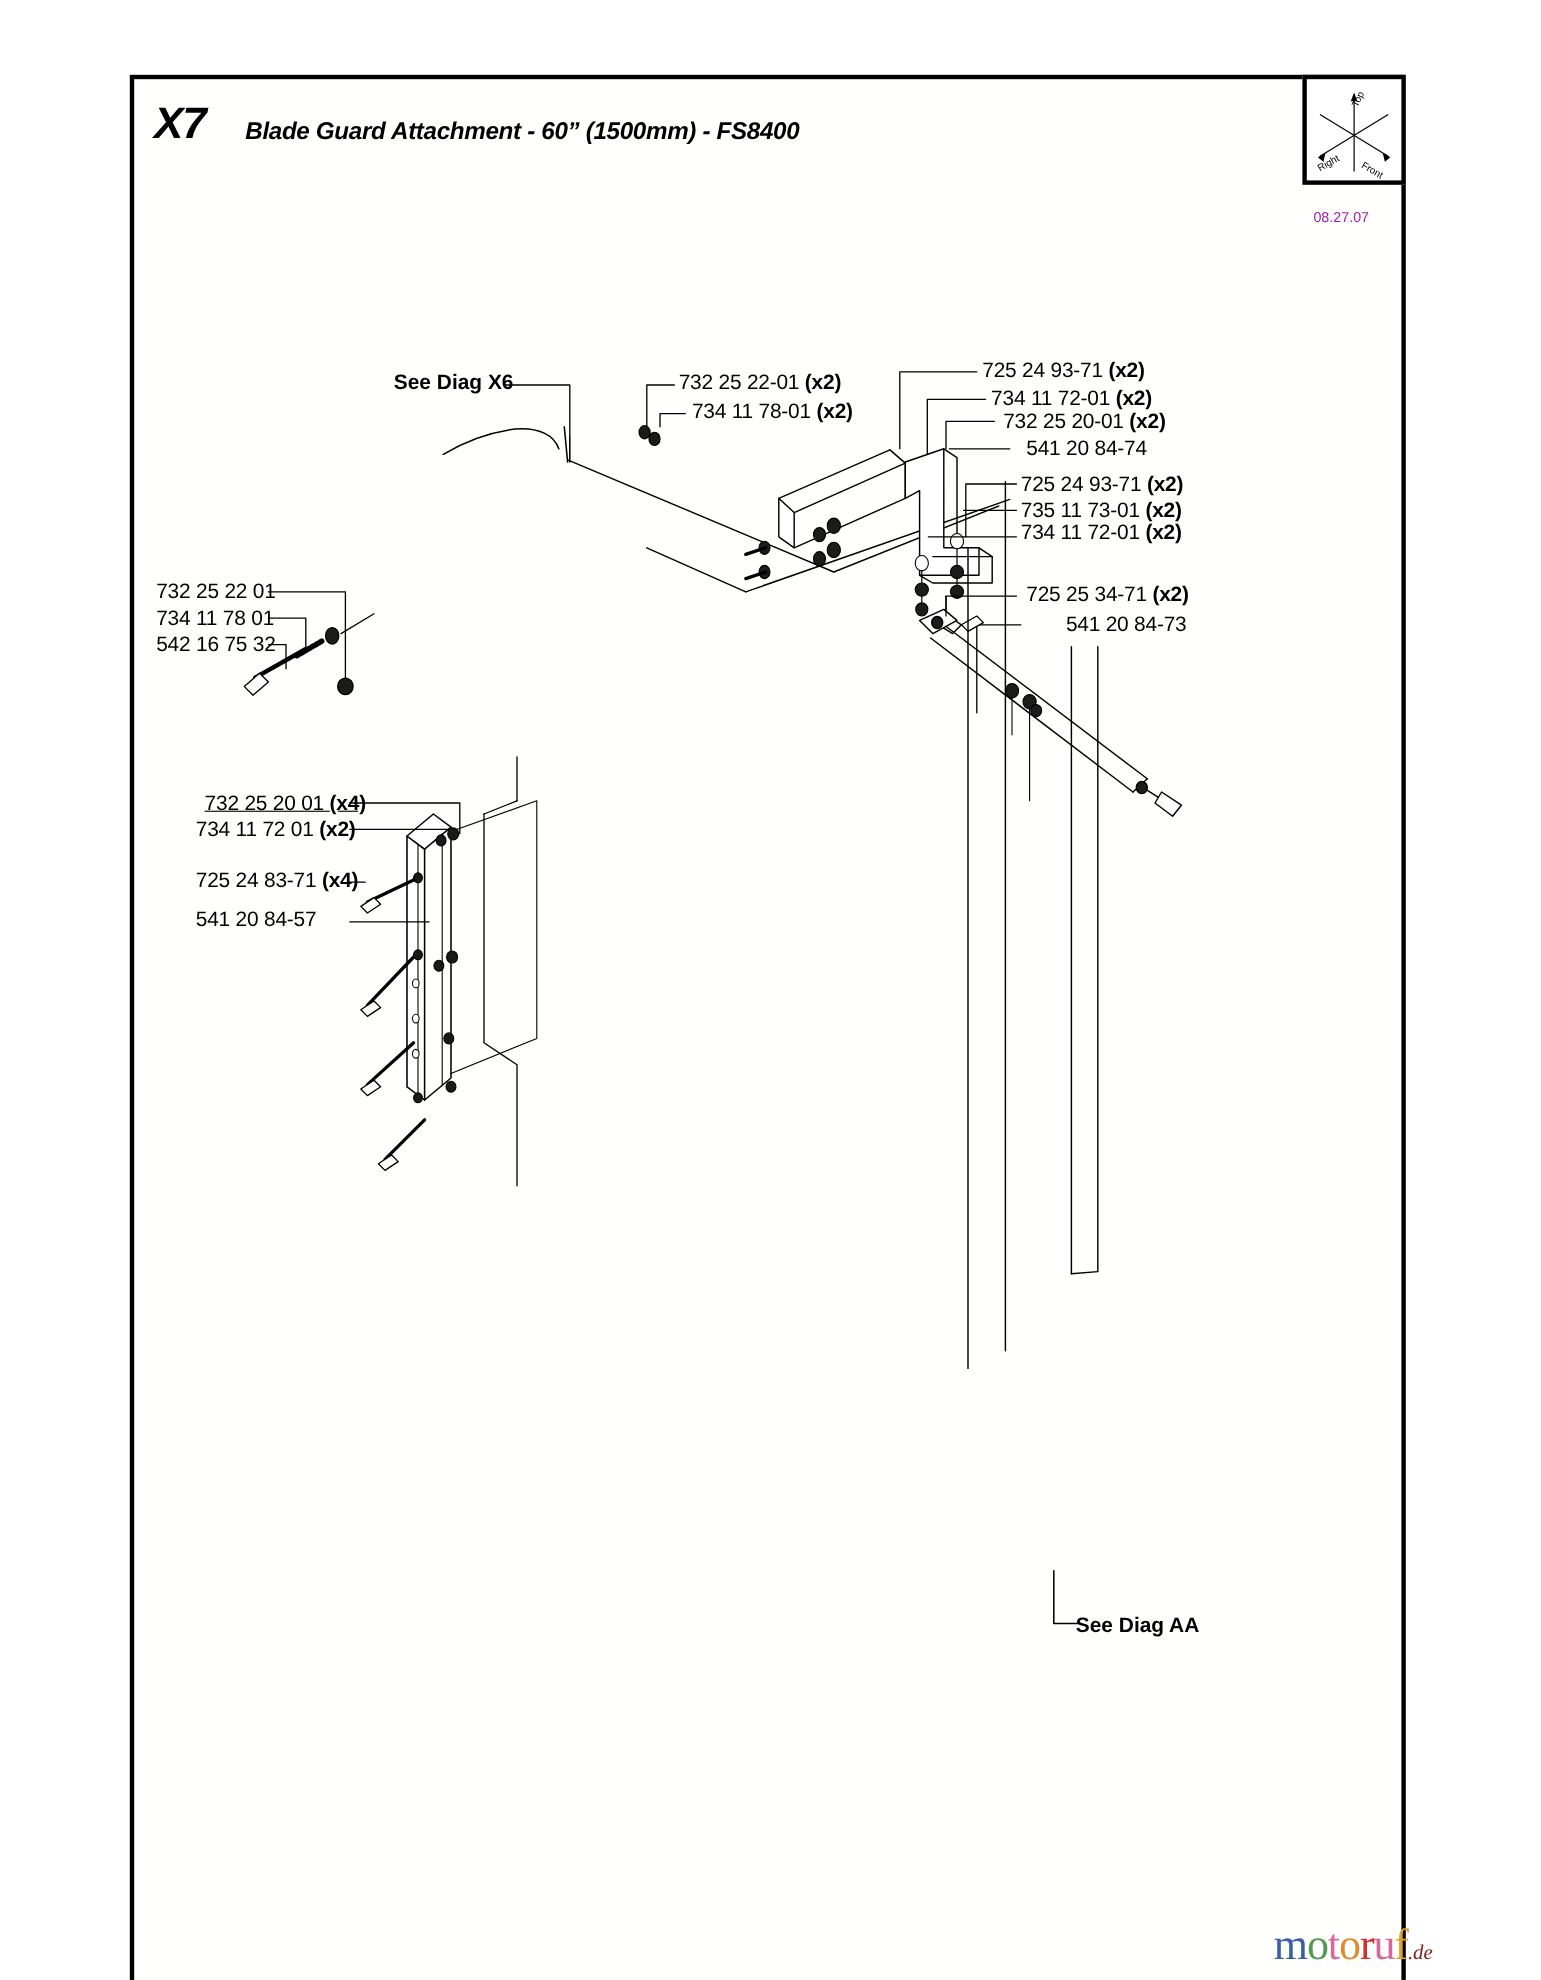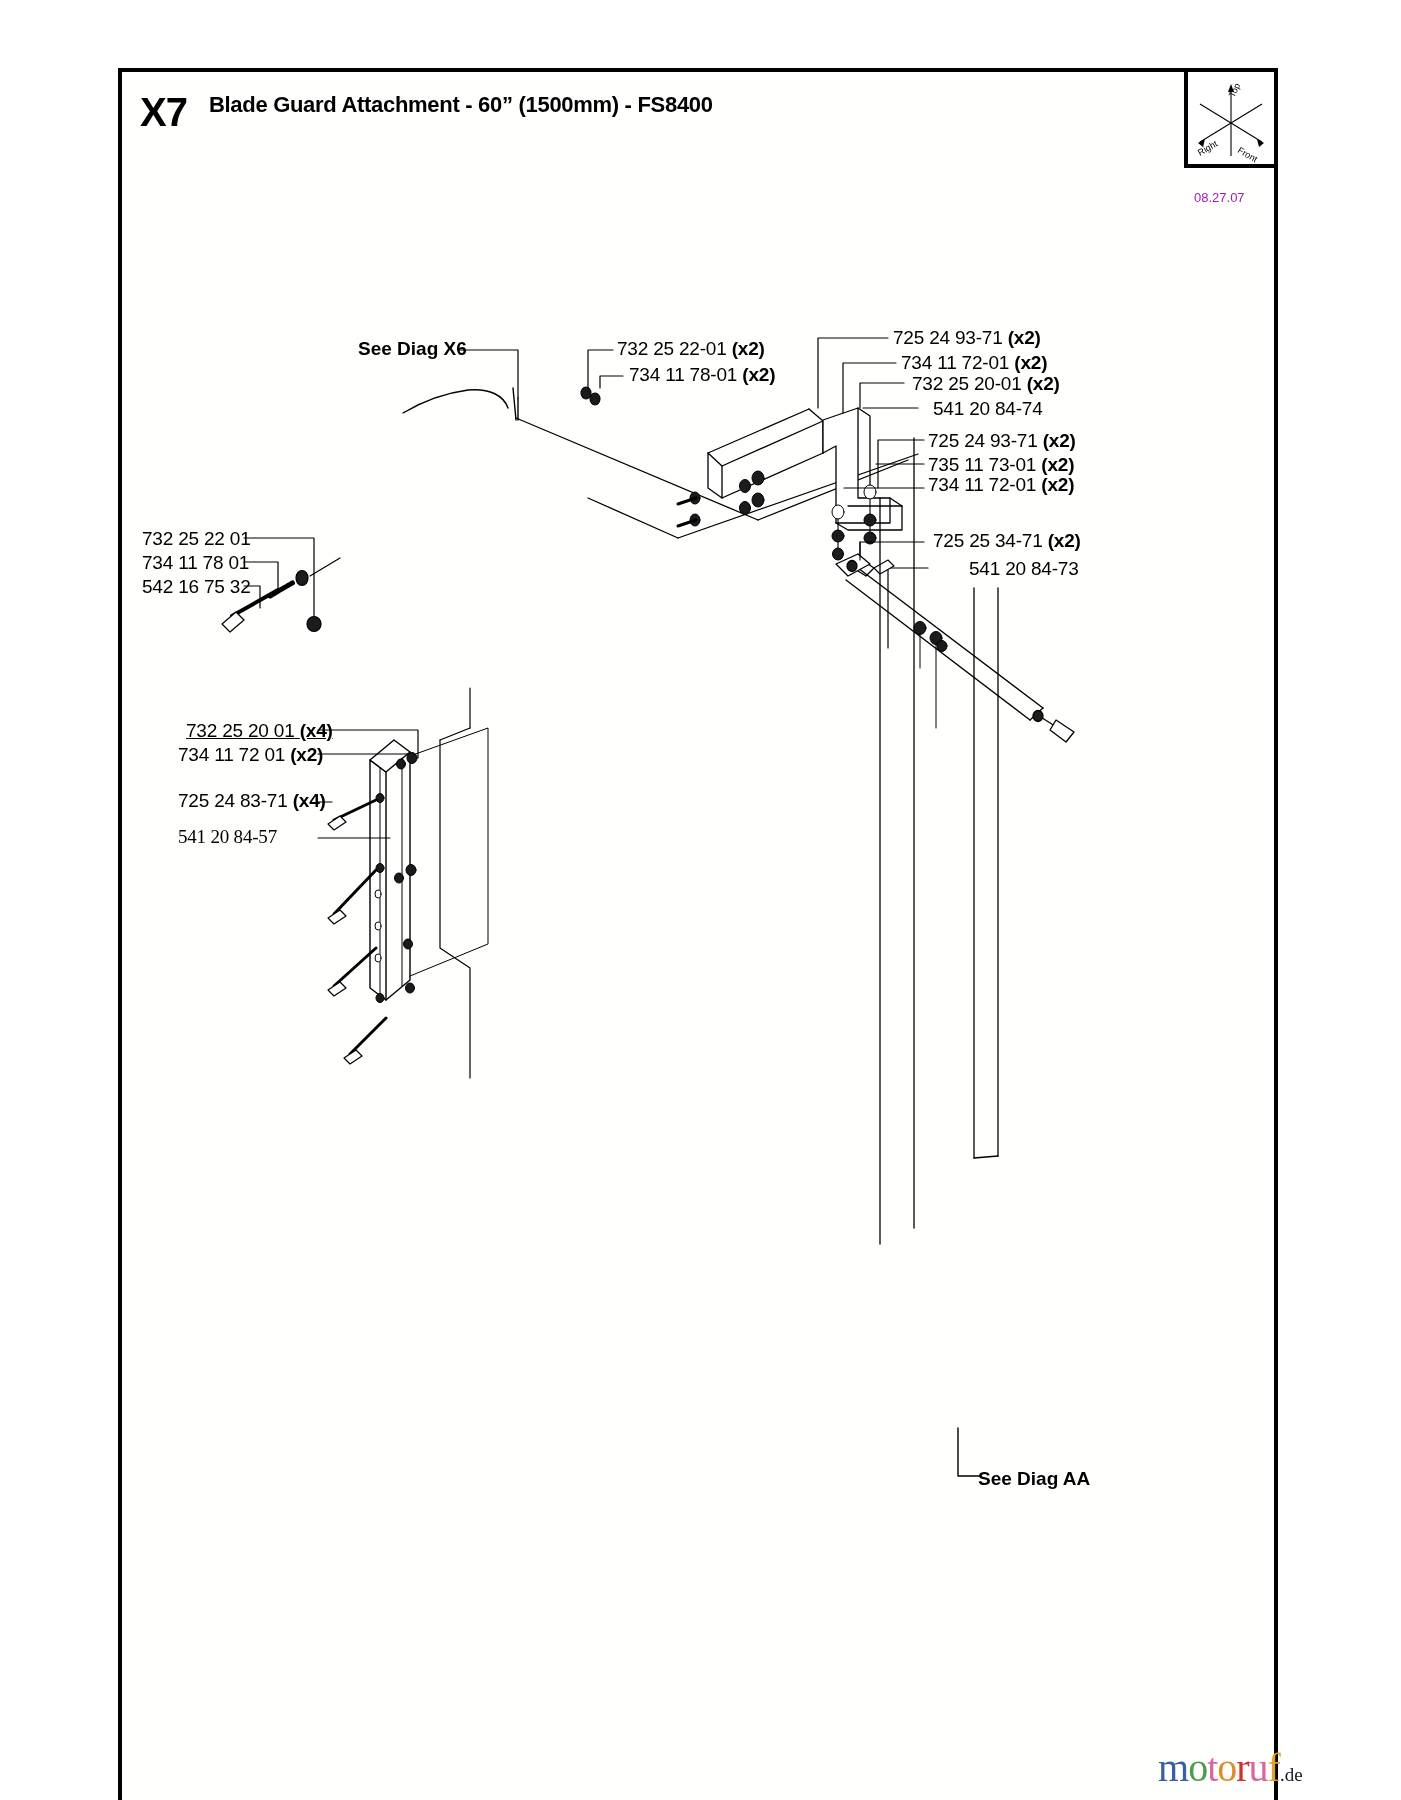--- a/index.html
+++ b/index.html
@@ -26,22 +26,23 @@
     box-sizing: border-box;
     background: #fffffd;
   }
 
   
   #header-row {
     position: absolute;
     left: 140px;
     top: 92px;
     display: flex;
-    align-items: flex-start;
-    gap: 22px;
+    align-items: flex-end;
+    gap: 36px;
+    font-style: italic;
   }
   #section-code {
     font-size: 40px;
     font-weight: bold;
     letter-spacing: -1px;
     line-height: 1;
     font-family: "Liberation Sans", sans-serif;
   }
   #section-title {
     font-size: 22px;
@@ -106,22 +107,23 @@
     position: absolute;
     left: 1158px;
     top: 1748px;
     font-family: "Liberation Serif", serif;
     font-size: 40px;
     line-height: 1;
     letter-spacing: -1px;
   }
   #watermark .suffix {
     font-size: 19px;
-    color: #0f172a;
+    color: #7f1d1d;
     letter-spacing: 0;
+    font-style: italic;
   }
 </style>
 </head>
 <body>
 
 <div id="page-frame"></div>
 
 <div id="header-row">
   <div id="section-code">X7</div>
   <div id="section-title">Blade Guard Attachment - 60” (1500mm) - FS8400</div>
@@ -402,20 +404,20 @@
   <span class="qty">(x4)</span>
 </div>
 <div class="callout" style="left:178px; top:744px;">
   <span>734 11 72 01</span>
   <span class="qty">(x2)</span>
 </div>
 <div class="callout" style="left:178px; top:790px;">
   <span>725 24 83-71</span>
   <span class="qty">(x4)</span>
 </div>
-<div class="callout" style="left:178px; top:826px;font-family:Liberation Serif, serif;">
+<div class="callout" style="left:178px; top:826px;">
   <span>541 20 84-57</span>
   <span class="qty"></span>
 </div>
 
 <div id="watermark">
   <span style="color: rgb(58, 95, 168);">m</span><span style="color: rgb(78, 154, 78);">o</span><span style="color: rgb(217, 103, 158);">t</span><span style="color: rgb(224, 138, 46);">o</span><span style="color: rgb(207, 48, 48);">r</span><span style="color: rgb(217, 103, 158);">u</span><span style="color: rgb(224, 163, 46);">f</span><span class="suffix">.de</span>
 </div>
 
 </body></html>

